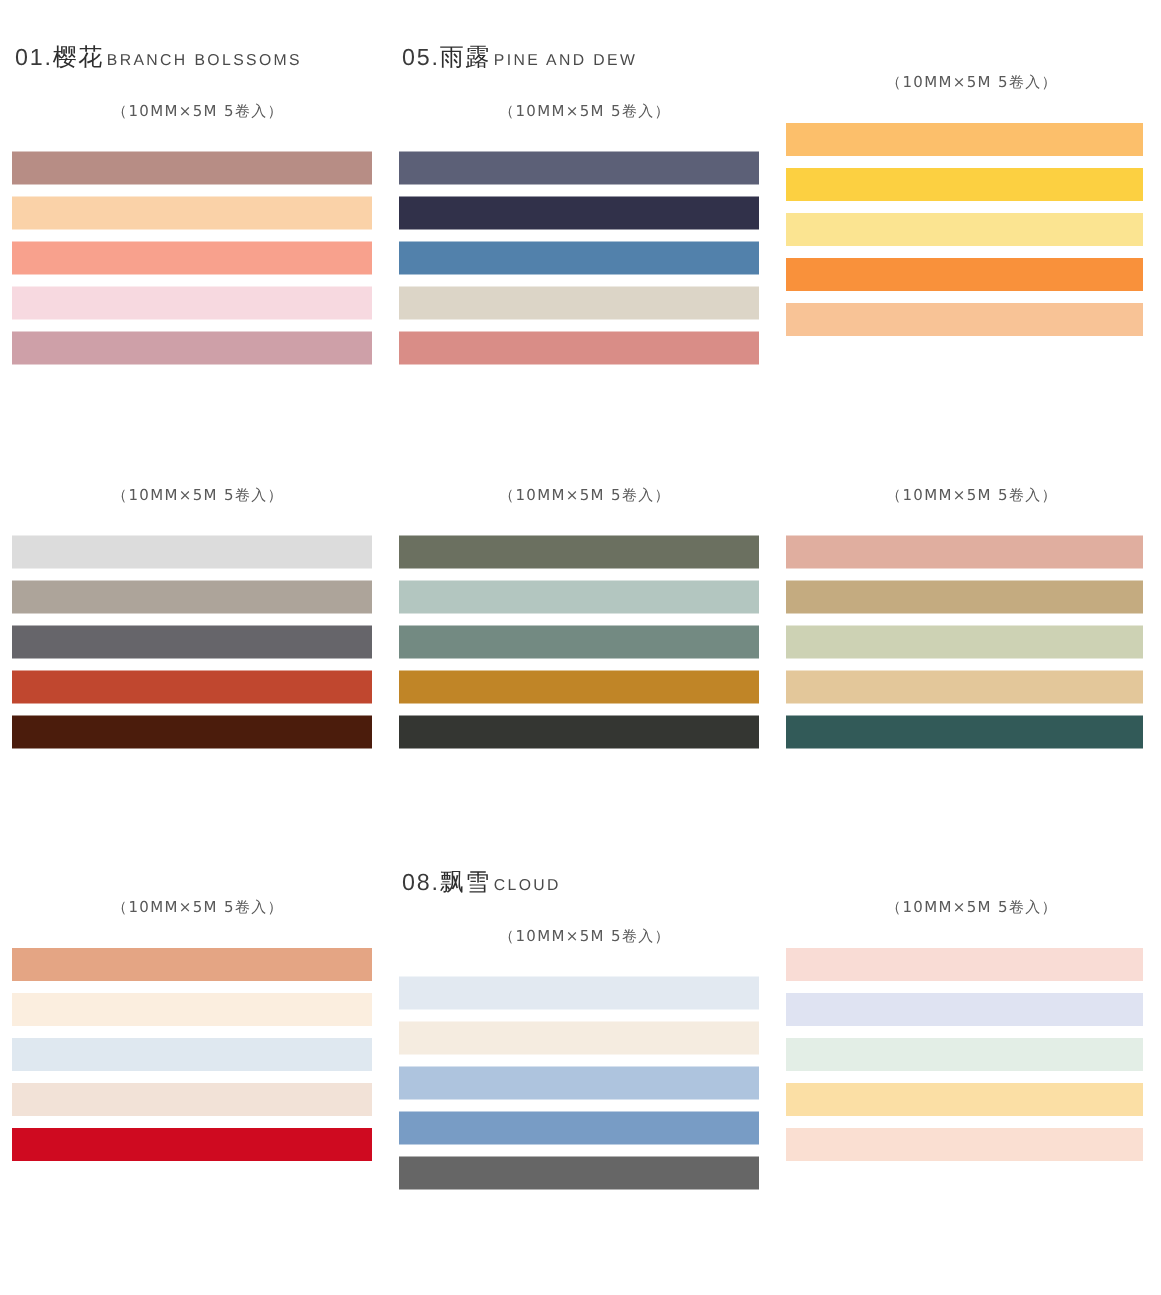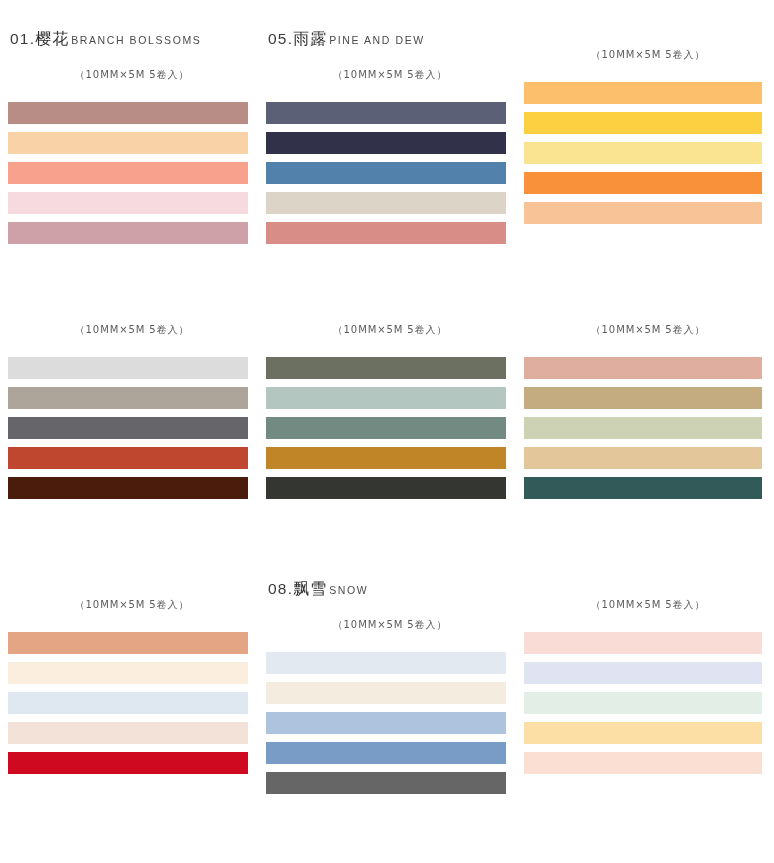--- a/index.html
+++ b/index.html
@@ -191,21 +191,21 @@
         <div class="swatch" style="background-color: rgb(223, 232, 240);"></div>
         <div class="swatch" style="background-color: rgb(242, 226, 215);"></div>
         <div class="swatch" style="background-color: rgb(207, 10, 32);"></div>
       </div>
     </div>
 
     <div class="set col-2">
       <div class="set-title">
         <span class="title-index">08.</span>
           <span class="title-cn">飘雪</span>
-          <span class="title-en">SNOW</span>
+          <span class="title-en">CLOUD</span>
       </div>
       <div class="set-spec">（10MM×5M  5卷入）</div>
       <div class="swatches">
         <div class="swatch" style="background-color: rgb(226, 233, 241);"></div>
         <div class="swatch" style="background-color: rgb(245, 236, 224);"></div>
         <div class="swatch" style="background-color: rgb(174, 196, 222);"></div>
         <div class="swatch" style="background-color: rgb(120, 156, 197);"></div>
         <div class="swatch" style="background-color: rgb(102, 102, 102);"></div>
       </div>
     </div>

